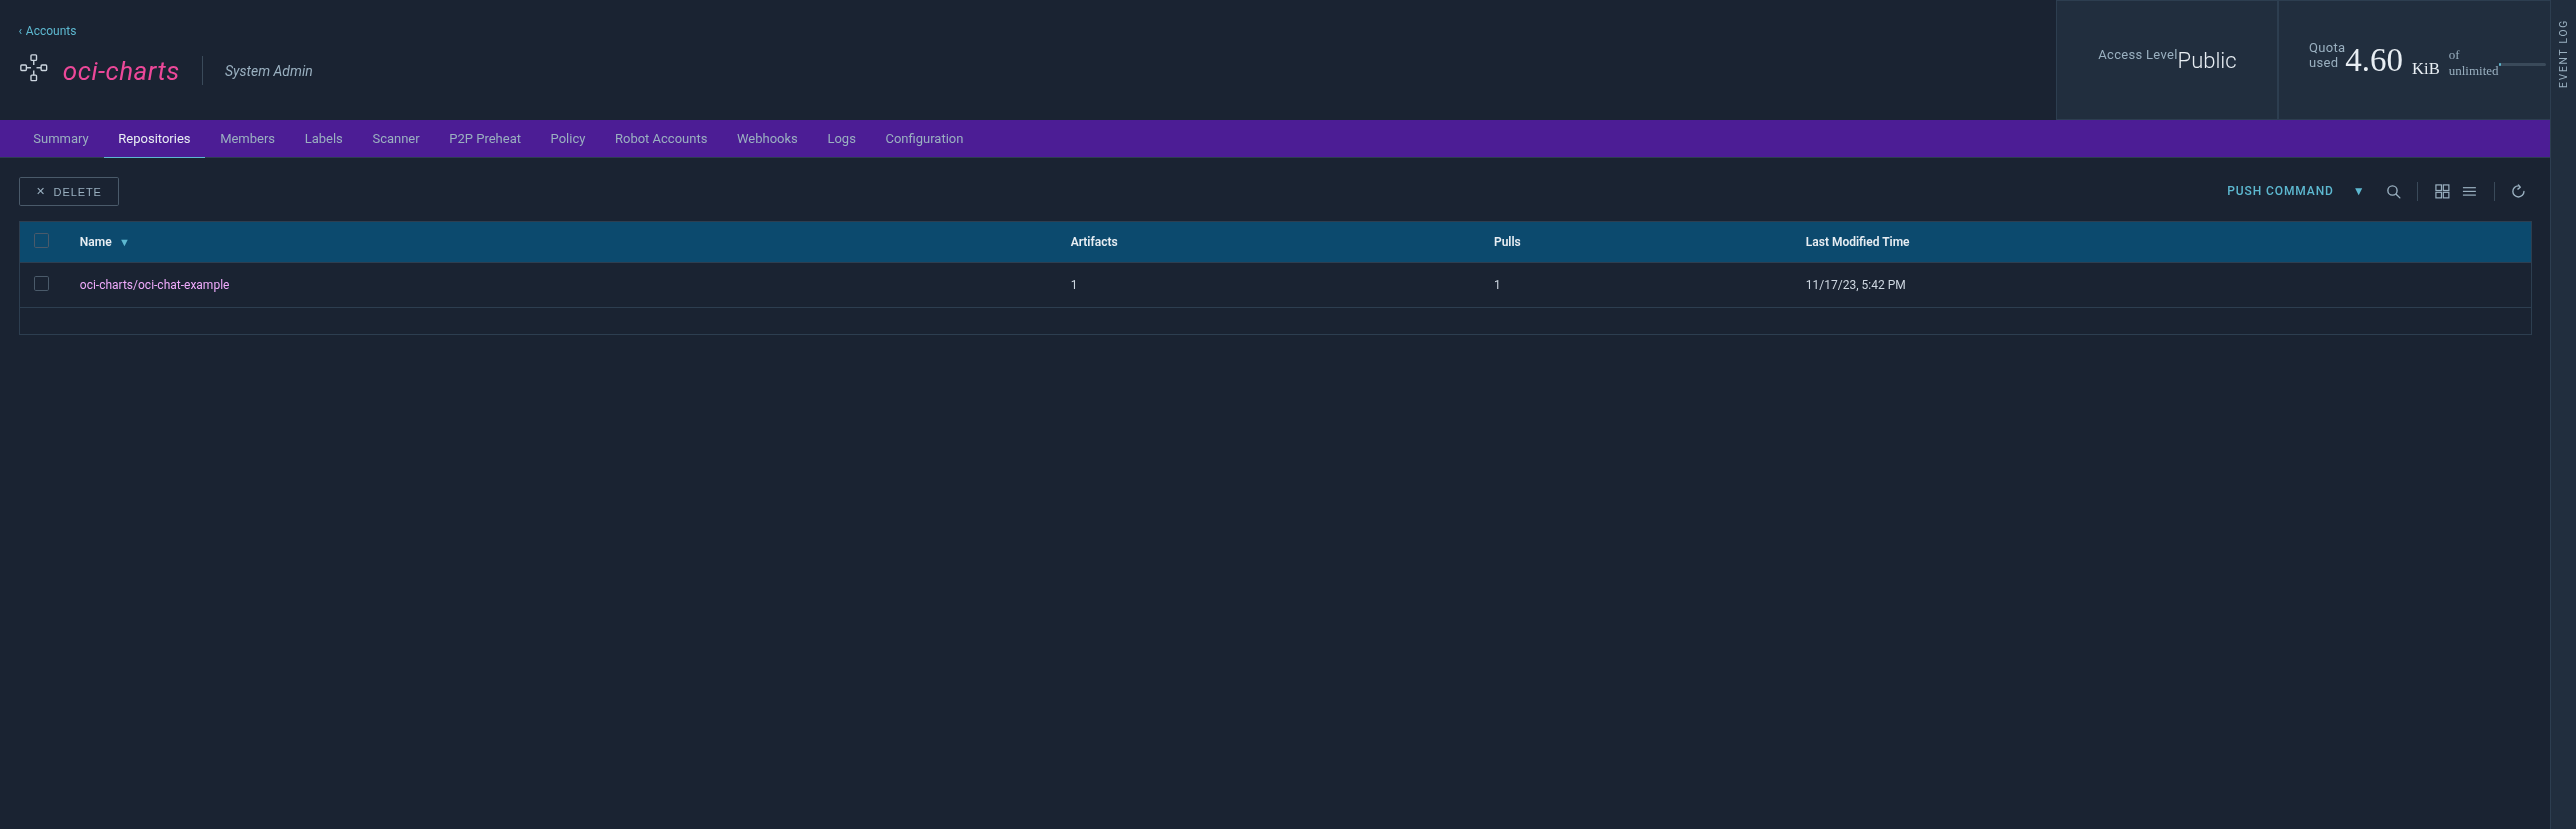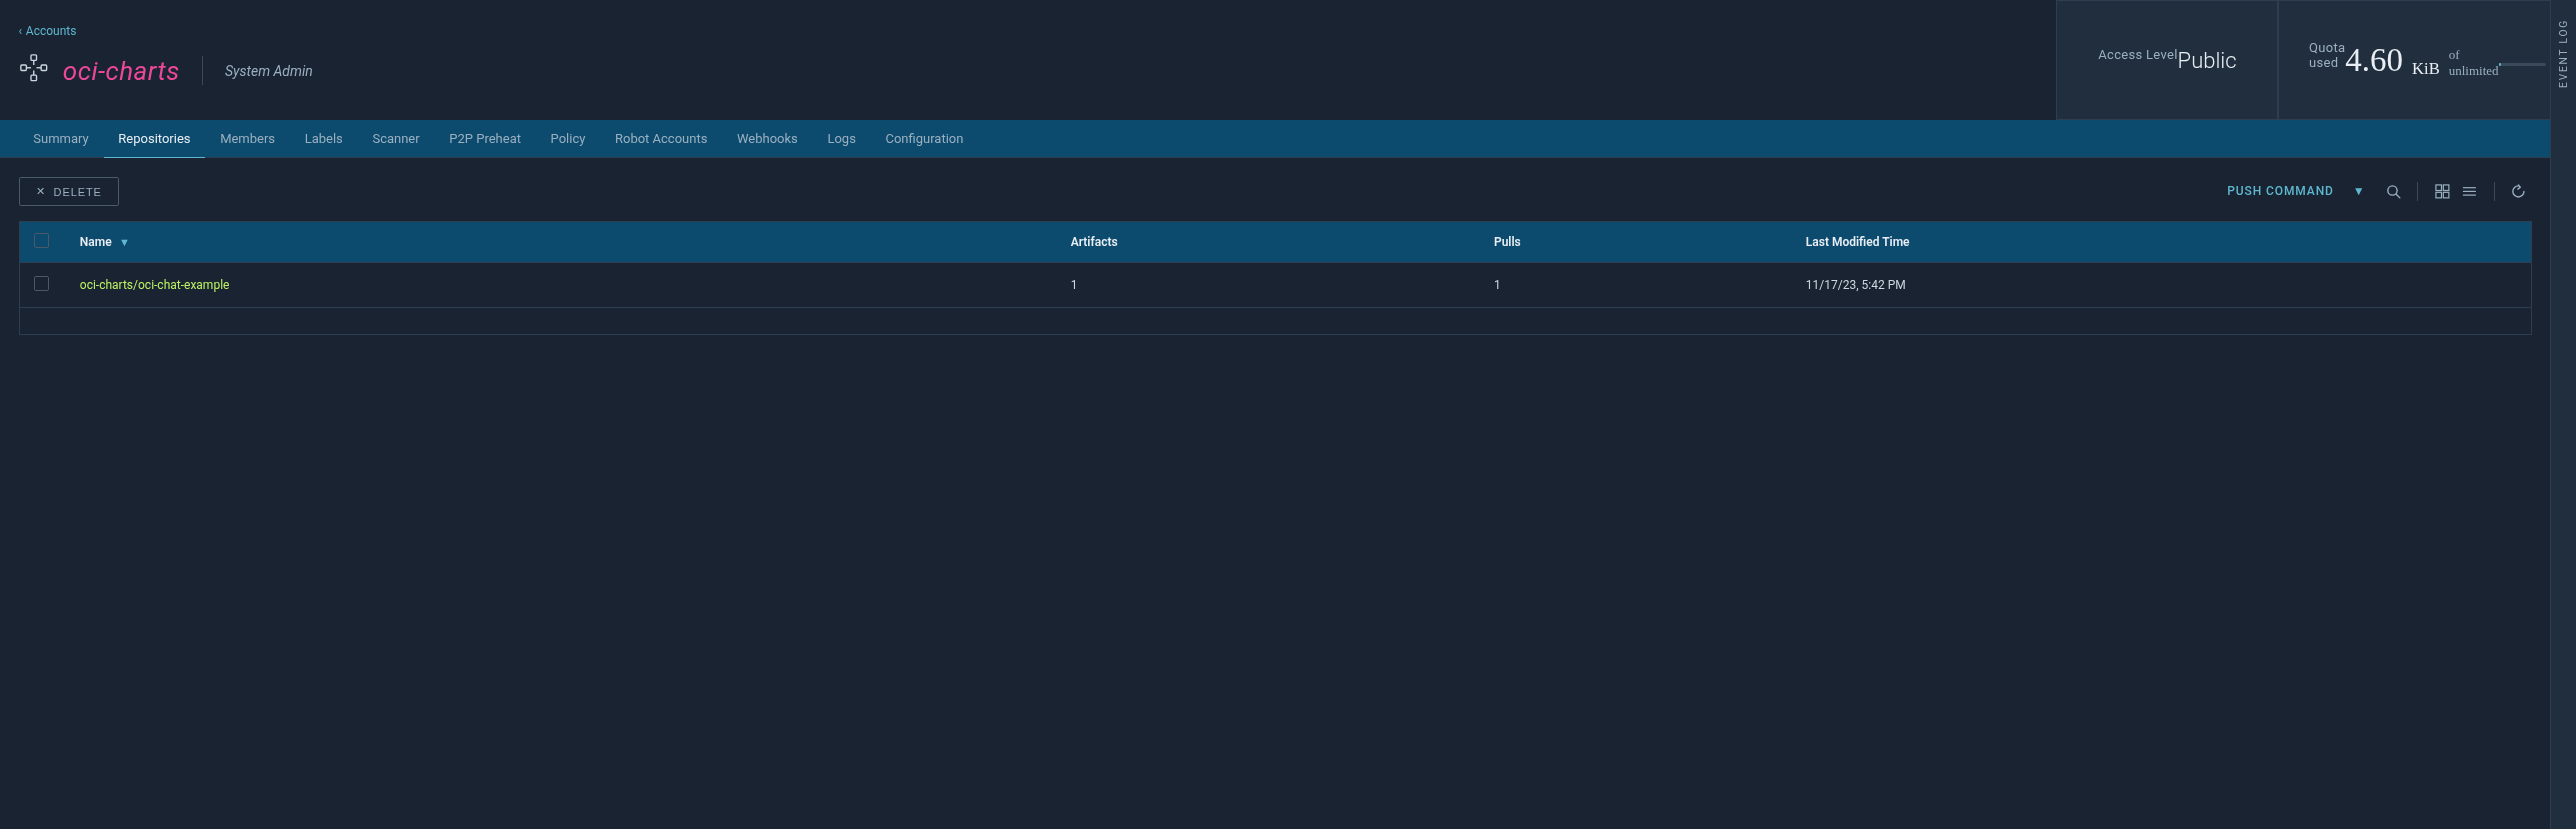--- a/index.html
+++ b/index.html
@@ -173,21 +173,21 @@
       cursor: pointer;
     }
 
     
     .nav-tabs {
       display: flex;
       align-items: center;
       border-bottom: 0.9px solid #2d3e50;
       padding: 0 18.5px;
       gap: 0;
-      background: #0c4a6e;
+      background: #4c1d95;
     }
 
     .nav-tab {
       padding: 11px 14.8px;
       color: #9ab0c0;
       cursor: pointer;
       font-size: 13px;
       border-bottom: 1.8px solid transparent;
       margin-bottom: -0.9px;
       white-space: nowrap;
@@ -329,21 +329,21 @@
       gap: 7.4px;
     }
 
     .filter-icon {
       color: #5db8d0;
       font-size: 11px;
       cursor: pointer;
     }
 
     .repo-link {
-      color: #bef264;
+      color: #f0abfc;
       cursor: pointer;
       text-decoration: none;
     }
 
     
     .empty-row td {
       height: 18.5px;
       background: #1a2332;
     }
   </style>

